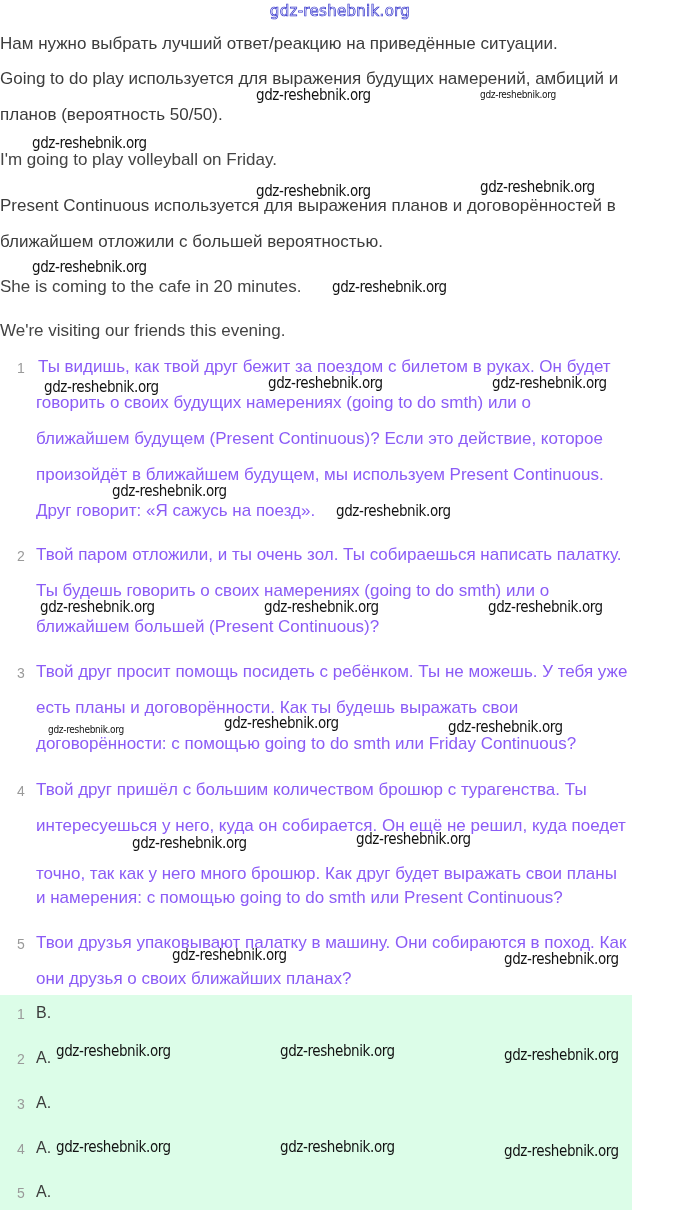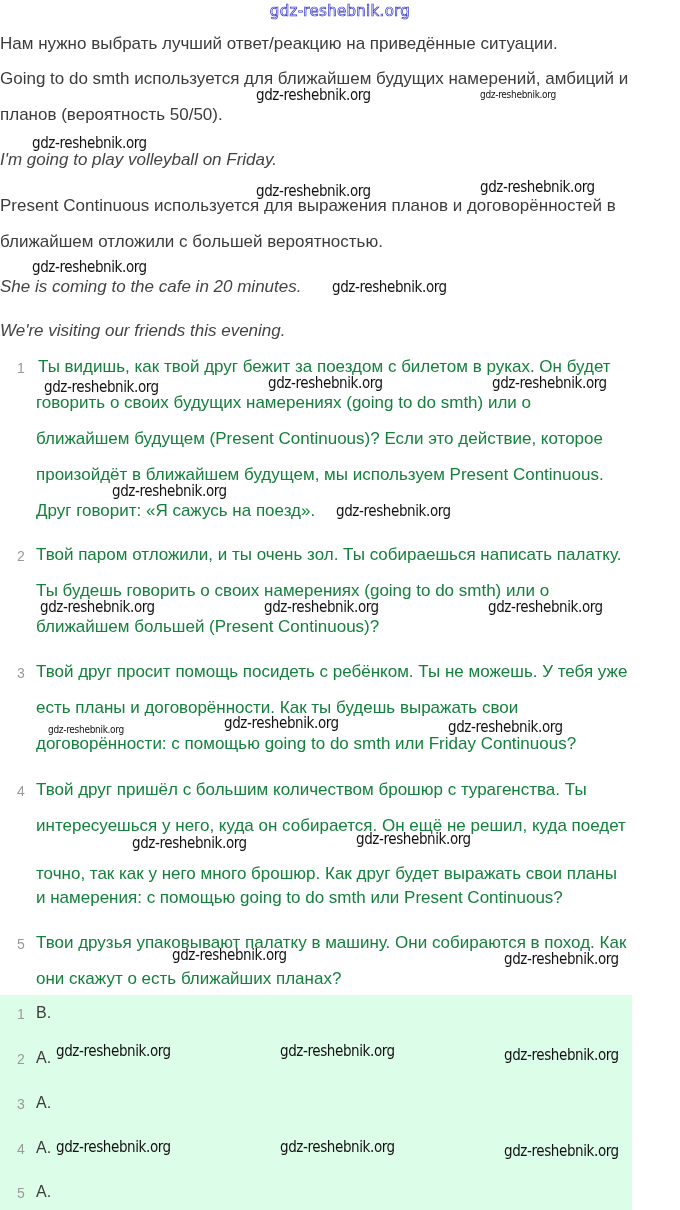--- a/index.html
+++ b/index.html
@@ -8,42 +8,42 @@
     font-family: "Liberation Sans", "DejaVu Sans", sans-serif;
     color: #3a3a3a;
   }
   .abs { position: absolute; white-space: nowrap; }
   .header-wm {
     left: 0; width: 680px; top: 2px; text-align: center;
     font-family: "DejaVu Sans", sans-serif; font-size: 15px;
     color: #ffffff; -webkit-text-stroke: 0.7px #3333cc; letter-spacing: 0.3px;
   }
   .para { left: 0; font-size: 17px; color: #3c3c3c; }
-  .ital { left: 0; font-size: 17px; font-style: italic; color: #444; }
+  .ital { left: 0; font-size: 17px; color: #444; }
   .num { left: 17px; font-size: 14px; color: #9a9a9a; }
-  .qtext { left: 36px; font-size: 17px; color: #15803d; }
+  .qtext { left: 36px; font-size: 17px; color: #8b5cf6; }
   .wm {
     font-family: "DejaVu Sans Condensed", "DejaVu Sans", sans-serif;
     font-size: 15px; color: #111; letter-spacing: -0.4px;
   }
   .wm.small { font-size: 10px; letter-spacing: -0.3px; }
   .answers-box {
     position: absolute; left: 0; top: 995px; width: 632px; height: 215px;
     background: #dcfde8;
   }
   .ans-num { left: 17px; font-size: 14px; color: #9a9a9a; }
   .ans-val { left: 36px; font-size: 16px; color: #3c3c3c; }
 </style>
 </head>
 <body>
 
 <div class="abs header-wm">gdz-reshebnik.org</div>
 
 <div class="abs para" style="top:34px">Нам нужно выбрать лучший ответ/реакцию на приведённые ситуации.</div>
-<div class="abs para" style="top:69px">Going to do smth используется для ближайшем будущих намерений, амбиций и</div>
+<div class="abs para" style="top:69px">Going to do play используется для выражения будущих намерений, амбиций и</div>
 <div class="abs para" style="top:105px">планов (вероятность 50/50).</div>
 <div class="abs ital" style="top:150px">I'm going to play volleyball on Friday.</div>
 <div class="abs para" style="top:196px">Present Continuous используется для выражения планов и договорённостей в</div>
 <div class="abs para" style="top:232px">ближайшем отложили с большей вероятностью.</div>
 <div class="abs ital" style="top:277px">She is coming to the cafe in 20 minutes.</div>
 <div class="abs ital" style="top:321px">We're visiting our friends this evening.</div>
 
 <div>
   <div class="abs num" style="top:360px">1</div>
   <div class="abs qtext" style="top:357px;left:38px">Ты видишь, как твой друг бежит за поездом с билетом в руках. Он будет</div>
@@ -71,21 +71,21 @@
   <div class="abs num" style="top:783px">4</div>
   <div class="abs qtext" style="top:780px">Твой друг пришёл с большим количеством брошюр с турагенства. Ты</div>
   <div class="abs qtext" style="top:816px">интересуешься у него, куда он собирается. Он ещё не решил, куда поедет</div>
   <div class="abs qtext" style="top:864px">точно, так как у него много брошюр. Как друг будет выражать свои планы</div>
   <div class="abs qtext" style="top:888px">и намерения: с помощью going to do smth или Present Continuous?</div>
 </div>
 
 <div>
   <div class="abs num" style="top:936px">5</div>
   <div class="abs qtext" style="top:933px">Твои друзья упаковывают палатку в машину. Они собираются в поход. Как</div>
-  <div class="abs qtext" style="top:969px">они скажут о есть ближайших планах?</div>
+  <div class="abs qtext" style="top:969px">они друзья о своих ближайших планах?</div>
 </div>
 
 <div class="answers-box"></div>
 <div>
   <div class="abs ans-num" style="top:1006px">1</div>
   <div class="abs ans-val" style="top:1004px">B.</div>
   <div class="abs ans-num" style="top:1051px">2</div>
   <div class="abs ans-val" style="top:1049px">A.</div>
   <div class="abs ans-num" style="top:1096px">3</div>
   <div class="abs ans-val" style="top:1094px">A.</div>

